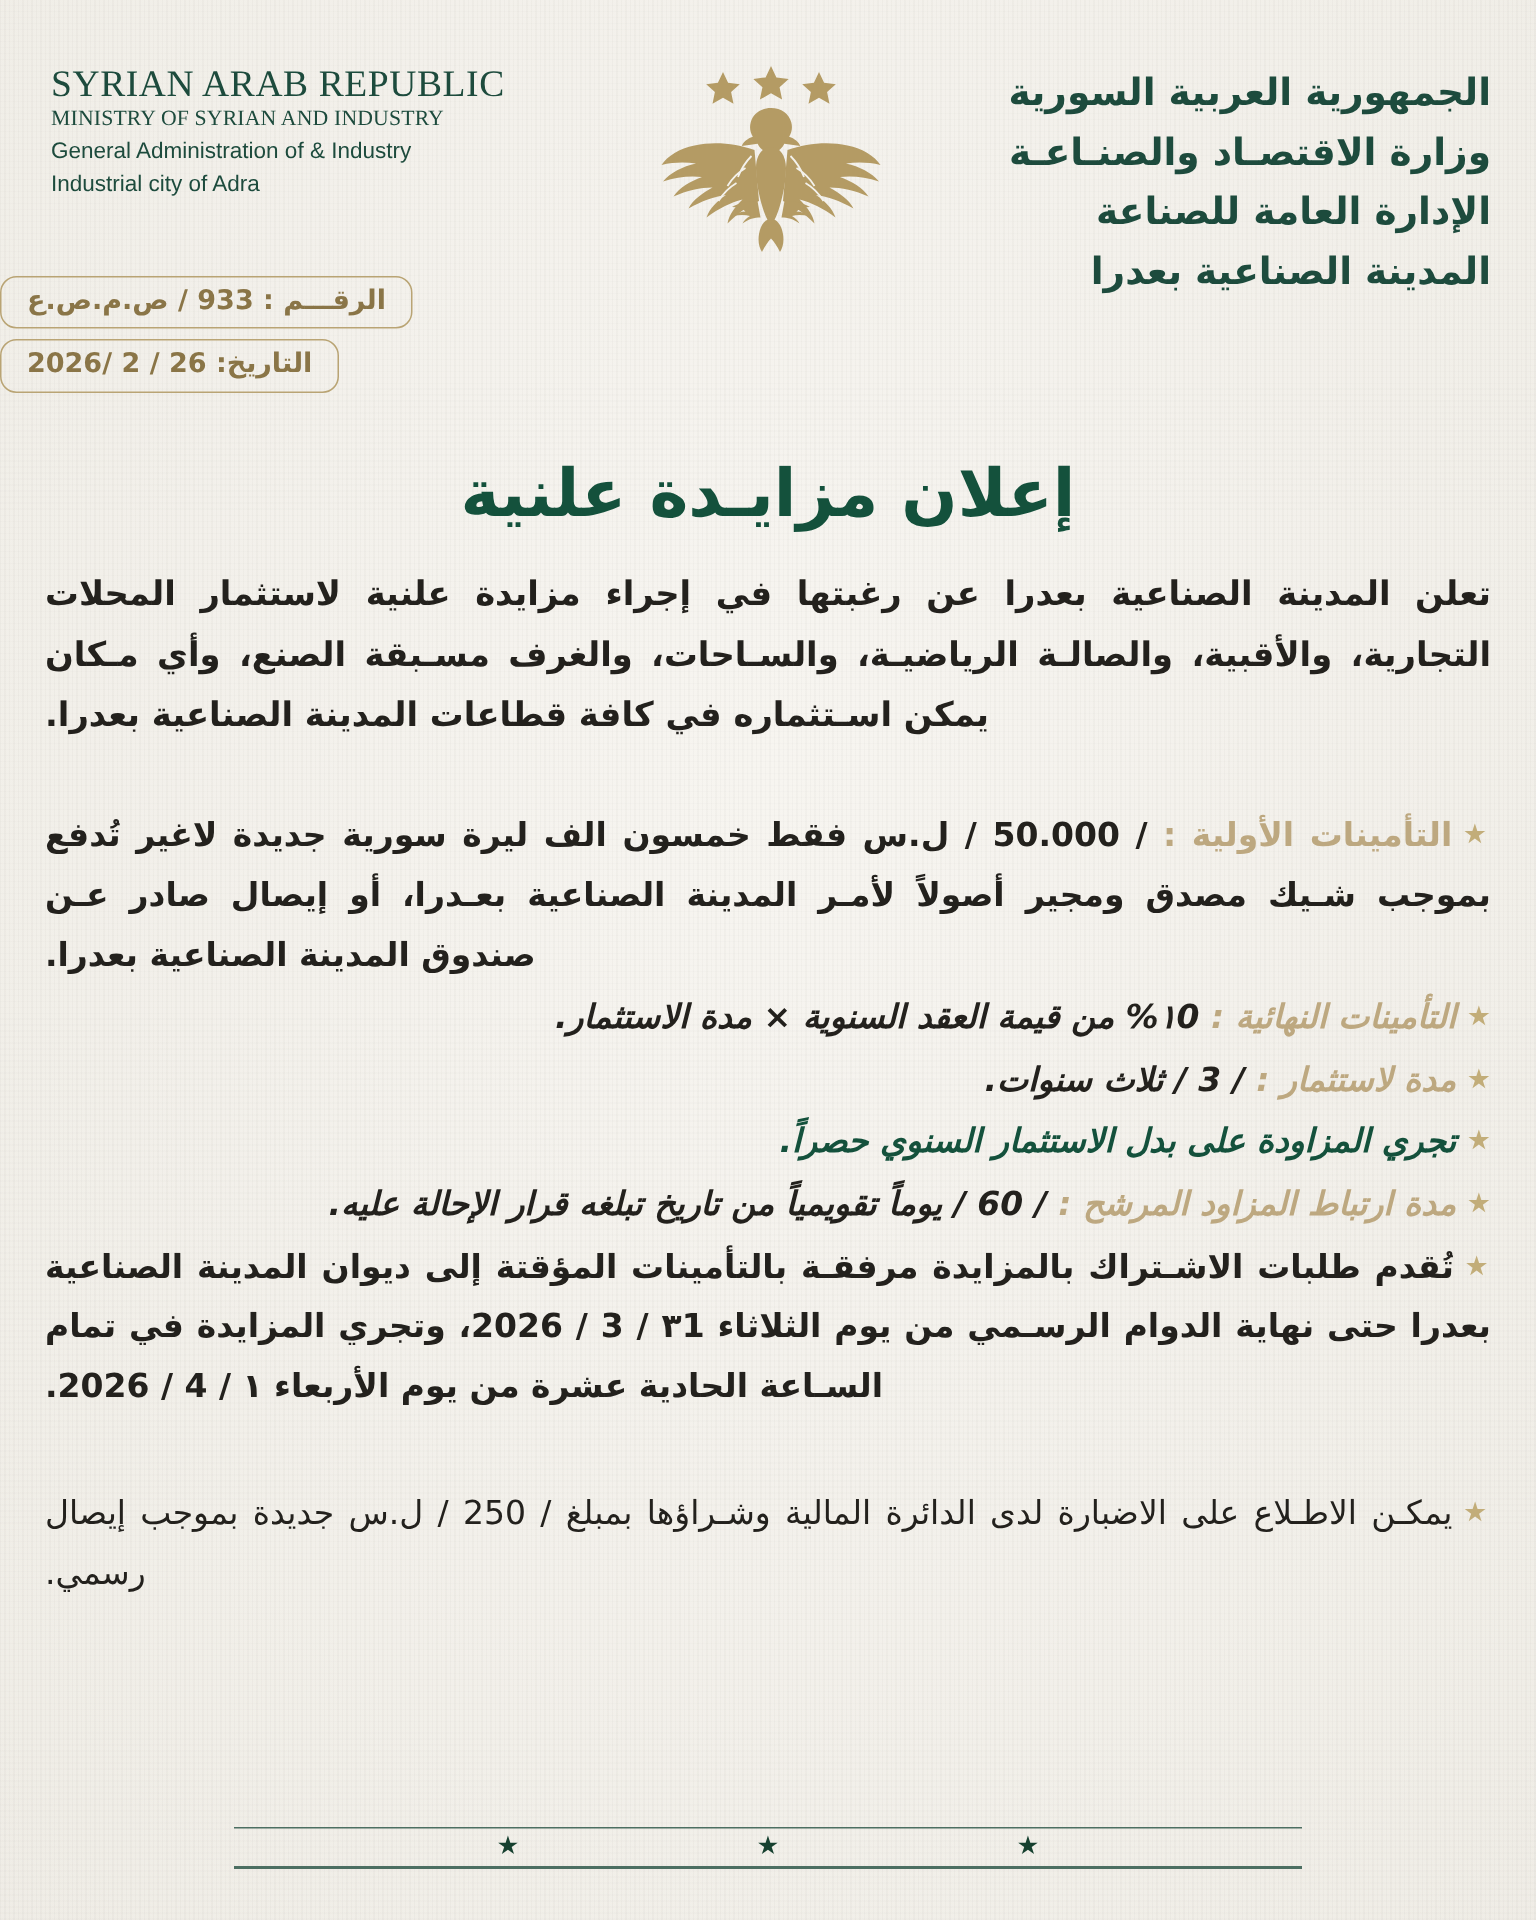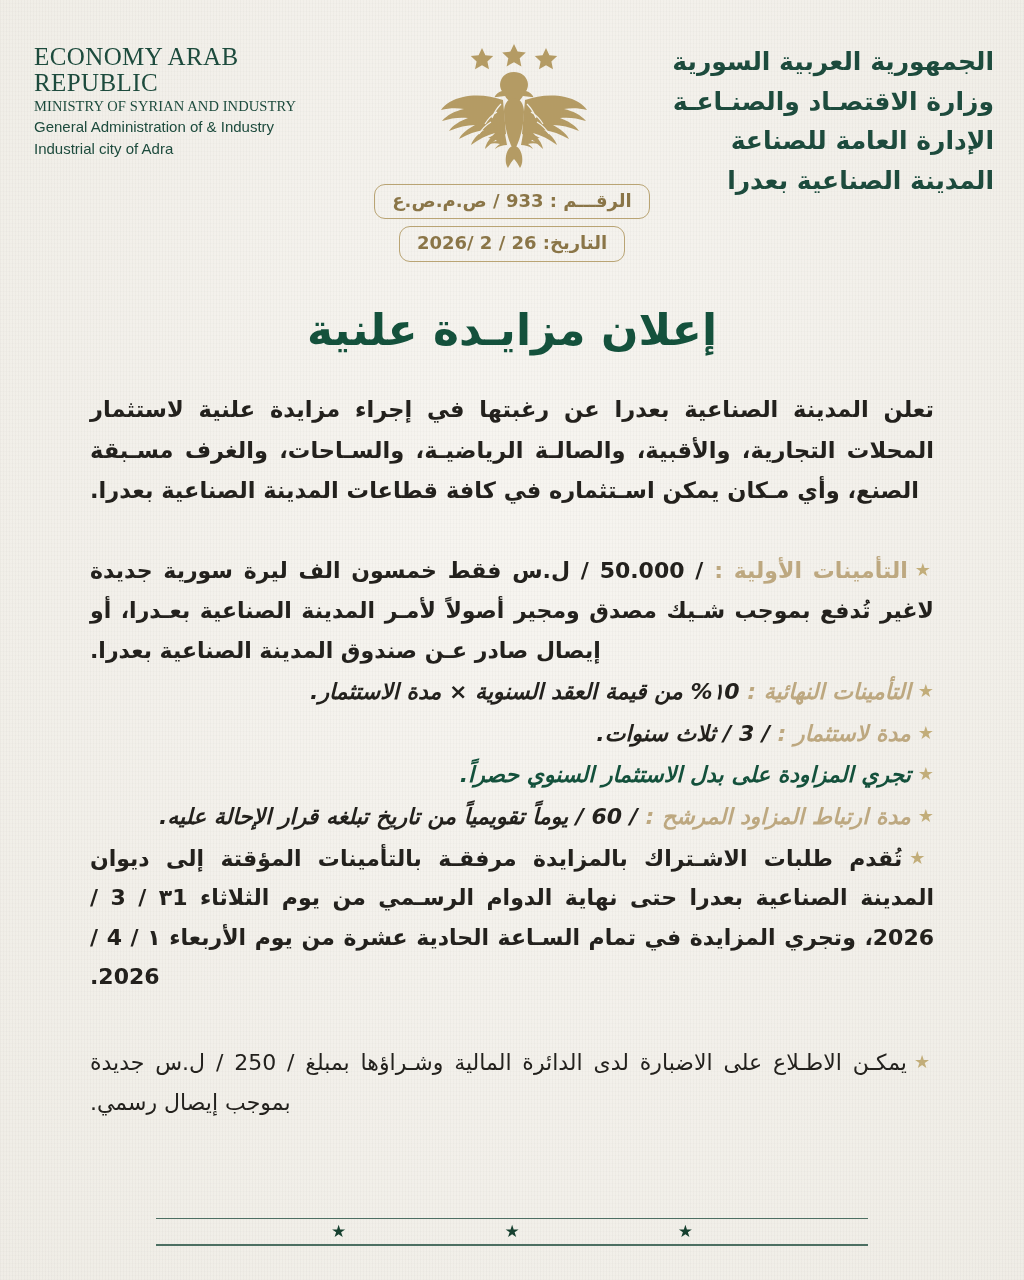--- a/index.html
+++ b/index.html
@@ -95,21 +95,21 @@
     font-weight: 600;
     letter-spacing: 0px;
     white-space: nowrap;
   }
 
   
   .refs {
     margin-top: 44px;
     display: flex;
     flex-direction: column;
-    align-items: center;
+    align-items: flex-end;
     gap: 7px;
   }
   .ref-box {
     border: 1.6px solid #b9a474;
     border-radius: 11px;
     color: #8a7547;
     font-size: 18px;
     font-weight: 600;
     padding: 4px 17px 5px 17px;
     background: transparent;
@@ -125,22 +125,22 @@
     font-size: 44px;
     font-weight: 700;
     letter-spacing: -0.5px;
     margin-top: 42px;
     direction: rtl;
   }
 
   
   .body {
     direction: rtl;
-    padding: 0 90px;
-    margin-top: 34px;
+    padding: 0 30px;
+    margin-top: 21px;
     flex: 1 1 auto;
   }
 
   .para {
     text-align: justify;
     text-align-last: left;
     font-size: 22.5px;
     line-height: 1.82;
     color: #23211d;
     font-weight: 600;
@@ -217,21 +217,21 @@
   }
 </style>
 </head>
 <body>
 
 <div class="page">
 
   <div class="header">
 
     <div class="header-en">
-      <div class="line1">ECONOMY ARAB REPUBLIC</div>
+      <div class="line1">SYRIAN ARAB REPUBLIC</div>
       <div class="line2">MINISTRY OF SYRIAN AND INDUSTRY</div>
       <div class="line3">General Administration of &amp; Industry</div>
       <div class="line4">Industrial city of Adra</div>
     </div>
 
     <div class="emblem">
       <svg width="150" height="128" viewBox="0 0 150 128">
         <g fill="#b49b64">
 
           <polygon points="43,6 46.4,13.2 54.2,14.1 48.4,19.4 50,27.2 43,23.2 36,27.2 37.6,19.4 31.8,14.1 39.6,13.2"></polygon>

